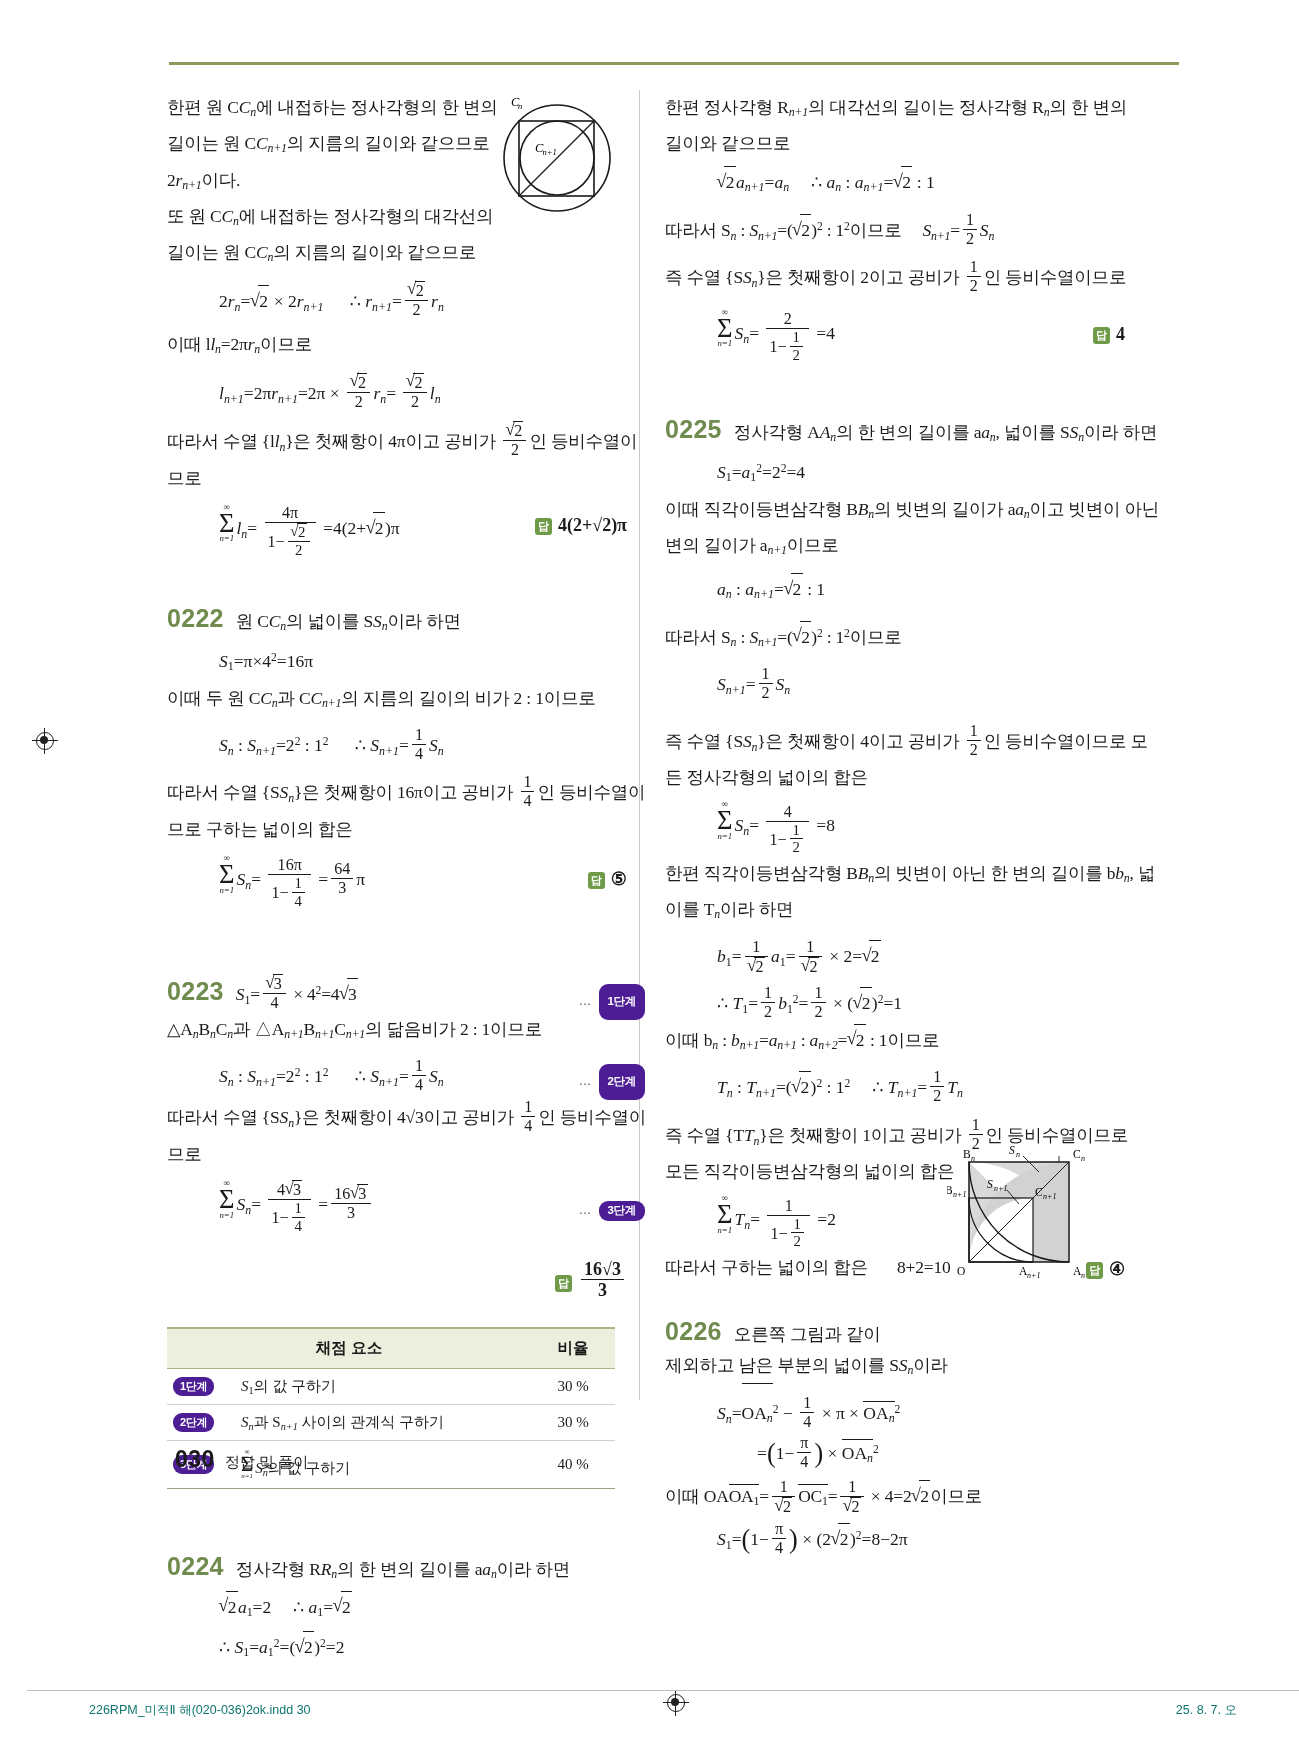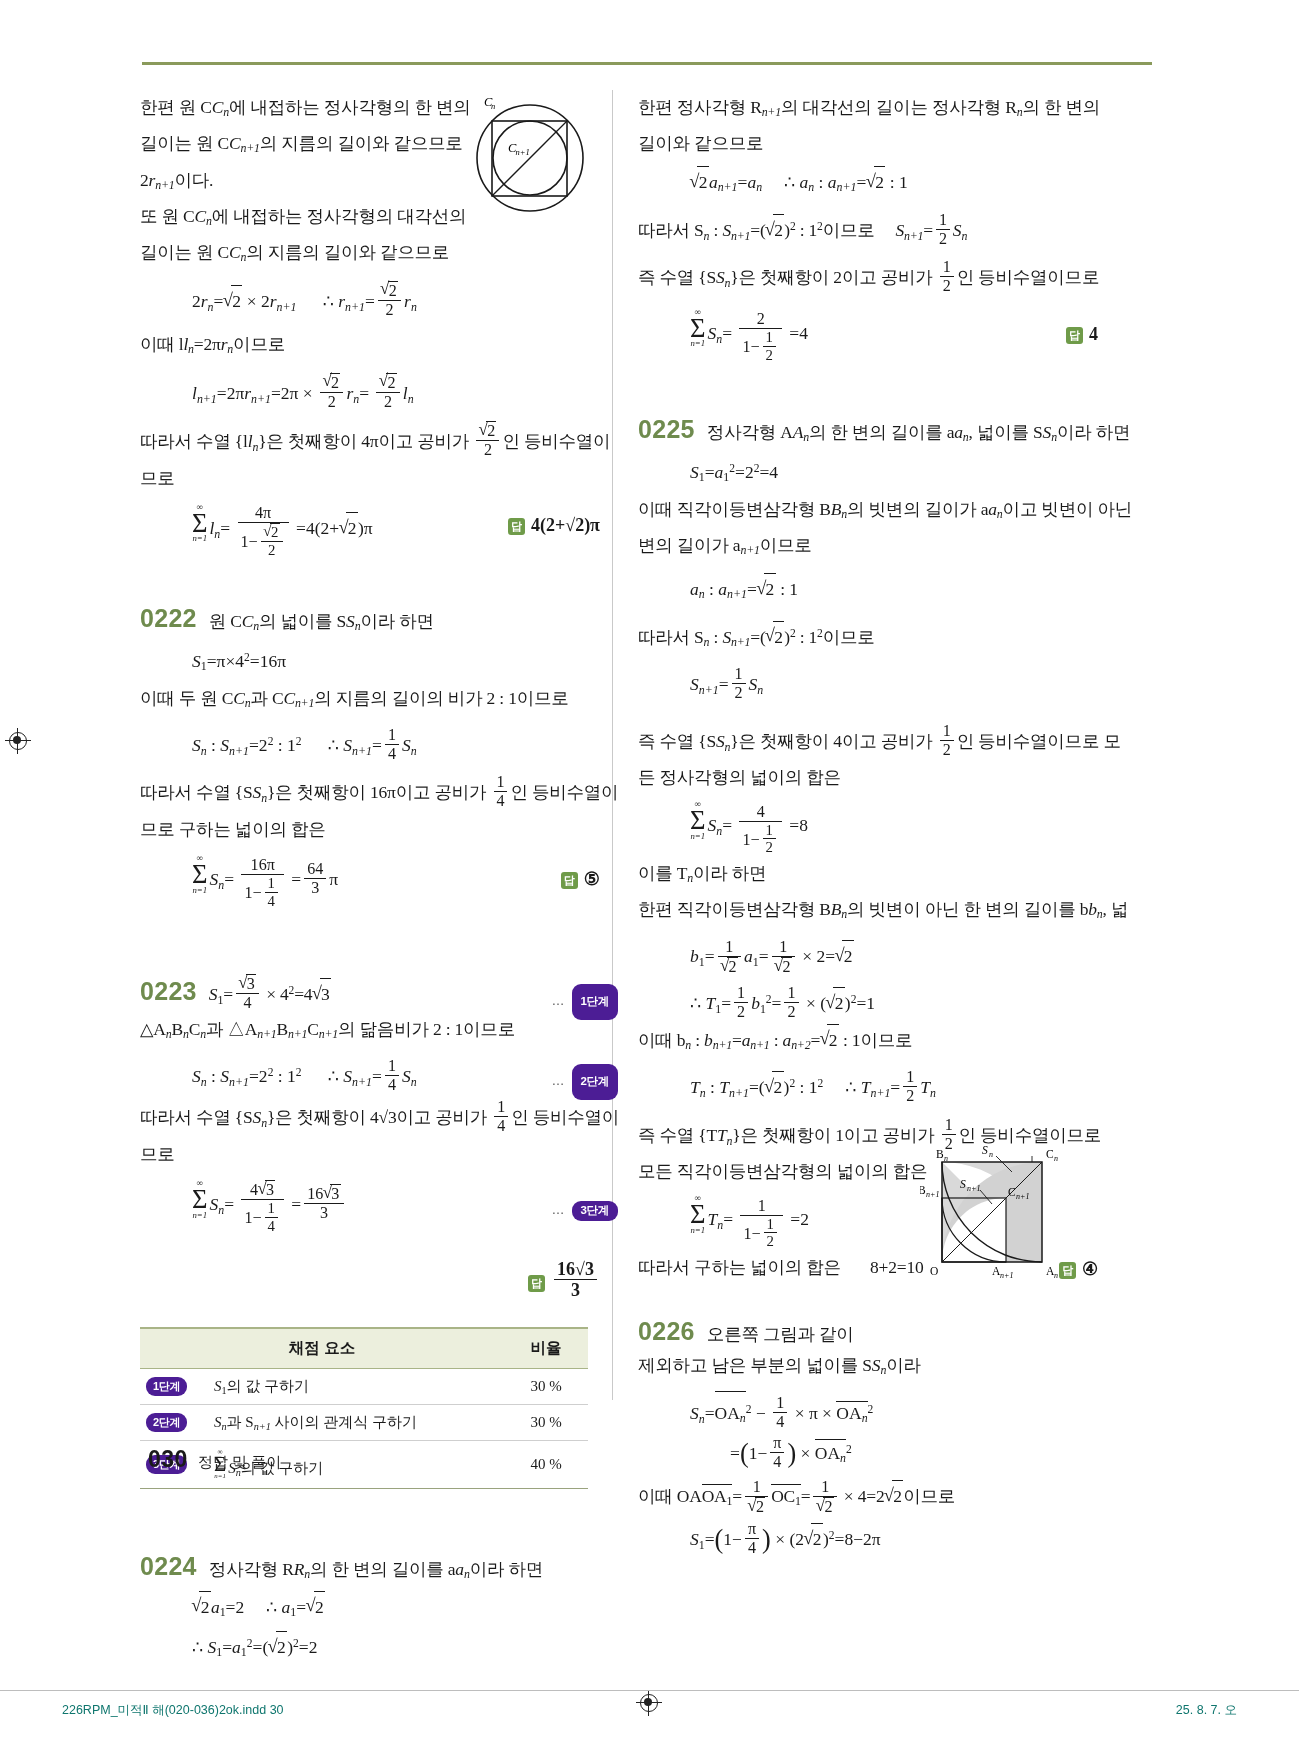--- a/index.html
+++ b/index.html
@@ -4,21 +4,21 @@
 <style>
   html, body { margin:0; padding:0; }
   body {
     width:1299px; height:1754px;
     background:#ffffff;
     font-family:"Liberation Serif", serif;
     color:#1a1a1a;
     position:relative;
     overflow:hidden;
   }
-  .page { position:absolute; inset:0; }
+  .page { position:absolute; inset:0;margin-left:27px; }
 
   
   .top-rule {
     position:absolute; left:142px; top:62px; width:1010px; height:3px;
     background:#8a9a5b;
   }
 
   
   .col-divider {
     position:absolute; left:612px; top:90px; width:1px; height:1310px;
@@ -394,24 +394,24 @@
       <span class="frac"><span class="num">1</span><span class="den">2</span></span><span>인 등비수열이므로 모</span>
     </div>
     <div class="line ko"><span>든 정사각형의 넓이의 합은</span></div>
     <div class="gap-s"></div>
     <div class="eq indent2" style="height:58px;">
       <span class="sig"><span class="top">∞</span><span class="mid">Σ</span><span class="bot">n=1</span></span><i class="v">S</i><span class="sub">n</span>=
       <span class="frac" style="vertical-align:-0.85em;"><span class="num">4</span><span class="den">1−<span class="frac"><span class="num">1</span><span class="den">2</span></span></span></span>
       =8
     </div>
     <div class="line ko">
+      <span>한편 직각이등변삼각형 B</span><i class="v">B</i><span class="sub">n</span><span>의 빗변이 아닌 한 변의 길이를 b</span><i class="v">b</i><span class="sub">n</span><span>, 넓</span>
+    </div>
+    <div class="line ko">
       <span>이를 T</span><span class="sub">n</span><span>이라 하면</span>
-    </div>
-    <div class="line ko">
-      <span>한편 직각이등변삼각형 B</span><i class="v">B</i><span class="sub">n</span><span>의 빗변이 아닌 한 변의 길이를 b</span><i class="v">b</i><span class="sub">n</span><span>, 넓</span>
     </div>
     <div class="gap-s"></div>
     <div class="eq indent2" style="height:46px;">
       <i class="v">b</i><span class="subr">1</span>=<span class="frac" style="vertical-align:-0.6em;"><span class="num">1</span><span class="den"><span class="rad"><span>2</span></span></span></span><i class="v">a</i><span class="subr">1</span>=<span class="frac" style="vertical-align:-0.6em;"><span class="num">1</span><span class="den"><span class="rad"><span>2</span></span></span></span> × 2=<span class="rad"><span>2</span></span>
     </div>
     <div class="eq indent2" style="height:40px;">
       ∴ <i class="v">T</i><span class="subr">1</span>=<span class="frac"><span class="num">1</span><span class="den">2</span></span><i class="v">b</i><span class="subr">1</span><span class="sup">2</span>=<span class="frac"><span class="num">1</span><span class="den">2</span></span> × (<span class="rad"><span>2</span></span>)<span class="sup">2</span>=1
     </div>
     <div class="line ko">
       <span>이때 b</span><span class="sub">n</span> : <i class="v">b</i><span class="sub">n+1</span>=<i class="v">a</i><span class="sub">n+1</span> : <i class="v">a</i><span class="sub">n+2</span>=<span class="rad"><span>2</span></span> : 1<span>이므로</span>
@@ -443,21 +443,21 @@
     <div class="gap-l"></div>
 
     <div class="line ko">
       <span class="pnum">0226</span><span>오른쪽 그림과 같이</span>
     </div>
     <div class="line ko">
       <span>제외하고 남은 부분의 넓이를 S</span><i class="v">S</i><span class="sub">n</span><span>이라</span>
     </div>
     <div class="gap-s"></div>
     <div class="eq indent2" style="height:40px;">
-      <i class="v">S</i><span class="sub">n</span>=<span style="border-top:1.2px solid #1a1a1a;padding-top:11px;">OA<span class="sub">n</span></span><span class="sup">2</span> − <span class="frac"><span class="num">1</span><span class="den">4</span></span> × π × <span style="border-top:1.2px solid #1a1a1a;padding-top:1px;">OA<span class="sub">n</span></span><span class="sup">2</span>
+      <i class="v">S</i><span class="sub">n</span>=<span style="border-top:1.2px solid #1a1a1a;padding-top:19px;">OA<span class="sub">n</span></span><span class="sup">2</span> − <span class="frac"><span class="num">1</span><span class="den">4</span></span> × π × <span style="border-top:1.2px solid #1a1a1a;padding-top:1px;">OA<span class="sub">n</span></span><span class="sup">2</span>
     </div>
     <div class="eq" style="padding-left:92px;height:44px;">
       =<span style="font-size:1.5em;vertical-align:-0.12em;">(</span>1−<span class="frac"><span class="num">π</span><span class="den">4</span></span><span style="font-size:1.5em;vertical-align:-0.12em;">)</span> × <span style="border-top:1.2px solid #1a1a1a;padding-top:3px;">OA<span class="sub">n</span></span><span class="sup">2</span>
     </div>
     <div class="line ko" style="height:42px;">
       <span>이때 OA</span><span style="border-top:1.2px solid #1a1a1a;padding-top:1px;">OA<span class="subr">1</span></span>=<span class="frac" style="vertical-align:-0.6em;"><span class="num">1</span><span class="den"><span class="rad"><span>2</span></span></span></span><span style="border-top:1.2px solid #1a1a1a;padding-top:1px;">OC<span class="subr">1</span></span>=<span class="frac" style="vertical-align:-0.6em;"><span class="num">1</span><span class="den"><span class="rad"><span>2</span></span></span></span> × 4=2<span class="rad"><span>2</span></span><span>이므로</span>
     </div>
     <div class="eq indent2" style="height:44px;">
       <i class="v">S</i><span class="subr">1</span>=<span style="font-size:1.5em;vertical-align:-0.12em;">(</span>1−<span class="frac"><span class="num">π</span><span class="den">4</span></span><span style="font-size:1.5em;vertical-align:-0.12em;">)</span> × (2<span class="rad"><span>2</span></span>)<span class="sup">2</span>=8−2π
     </div>

